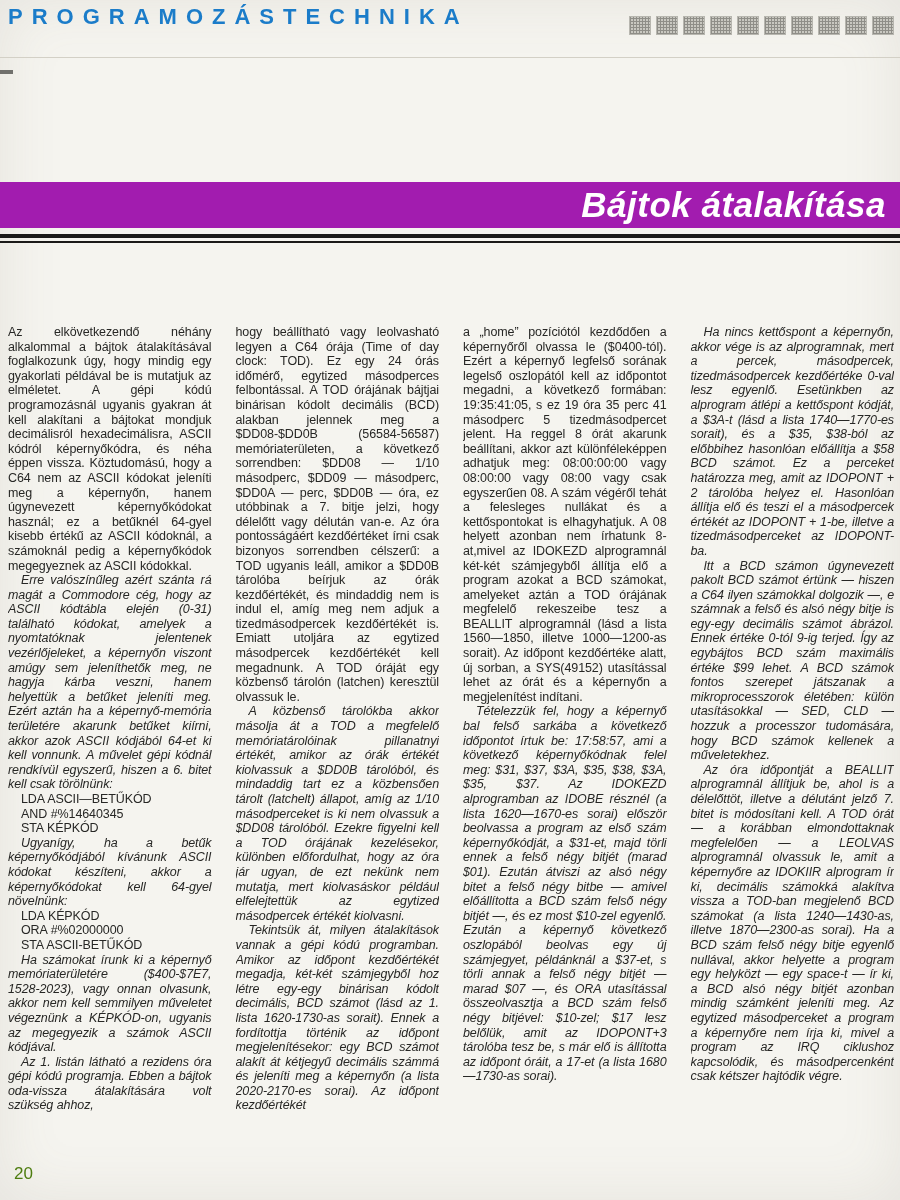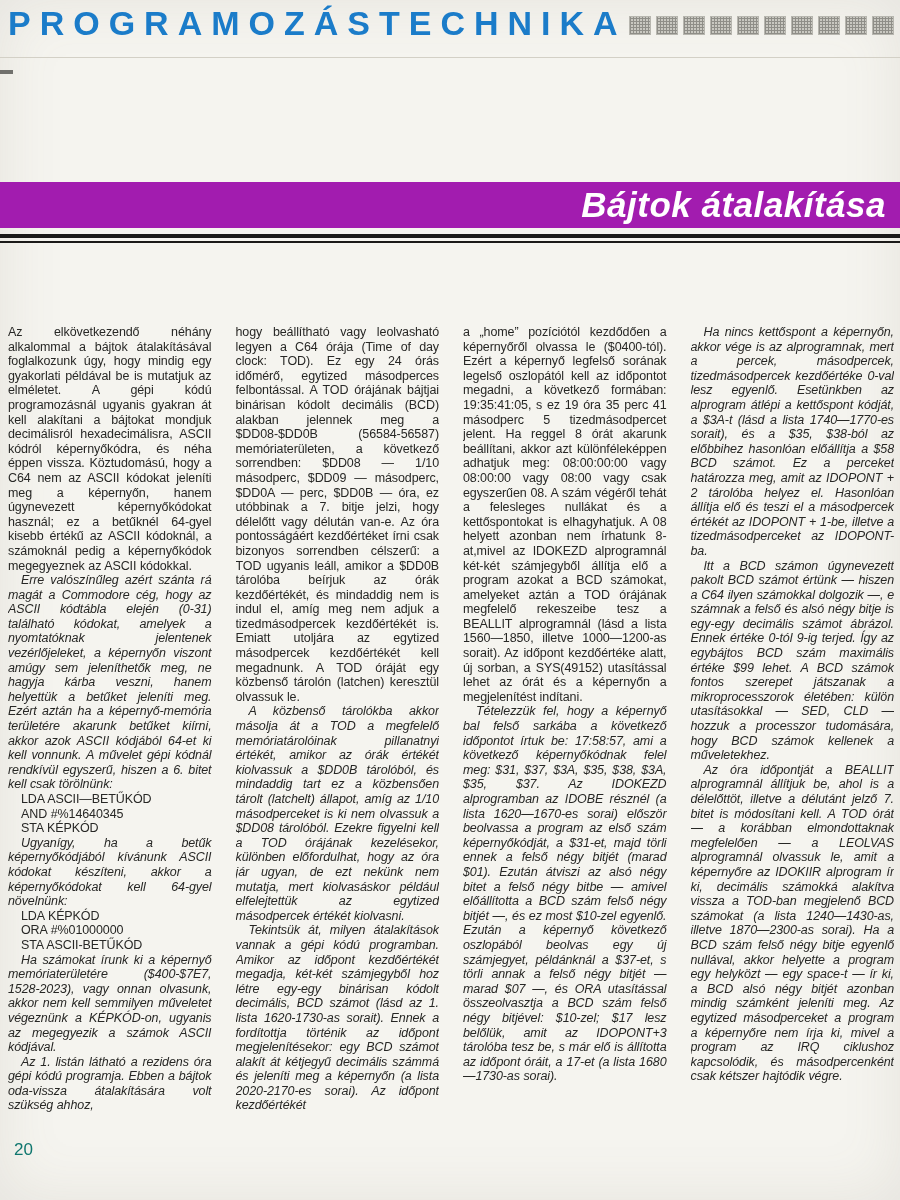--- a/index.html
+++ b/index.html
@@ -1,20 +1,20 @@
 <!DOCTYPE html>
 <html lang="hu"><head>
 <meta charset="utf-8">
 <style>
   html,body{margin:0;padding:0;}
   body{background:#e8e7e2;font-family:"Liberation Sans",sans-serif;}
   .page{position:relative;width:900px;height:1200px;background:#f5f4ef;overflow:hidden;
         box-shadow:inset 0 0 60px rgba(120,115,100,0.12);}
   
-  .masthead-title{position:absolute;left:8px;top:4px;margin:0;font-size:34px;font-weight:700;
+  .masthead-title{position:absolute;left:8px;top:4px;margin:0;font-size:22px;font-weight:700;
         letter-spacing:9px;color:#1b7cc9;white-space:nowrap;}
   .masthead-blocks{position:absolute;right:7px;top:17px;display:flex;gap:7px;}
   .halftone{width:20px;height:17px;
         background-image:repeating-linear-gradient(0deg,#8f8e88 0 1px,transparent 1px 3px),
                          repeating-linear-gradient(90deg,#8f8e88 0 1px,#c9c8c1 1px 3px);
         outline:1px solid #b7b6af;}
   .masthead-rule{position:absolute;left:0;top:57px;width:900px;height:1px;background:#d3d0c6;}
   .stray-mark{position:absolute;left:0;top:70px;width:13px;height:4px;background:#3a3a38;opacity:.7;}
   
   .article-title{position:absolute;left:0;top:86px;width:900px;margin:0;text-align:center;
@@ -28,21 +28,21 @@
   .double-rule{position:absolute;left:0;top:234px;width:900px;height:3px;
         border-top:4px solid #1b1a19;border-bottom:2px solid #1b1a19;}
   
   .columns{position:absolute;left:8px;top:325px;width:886px;height:862px;display:flex;gap:24px;}
   .col{width:217px;height:862px;overflow:hidden;color:#272725;font-size:12.5px;line-height:14.6px;
         text-align:justify;letter-spacing:-0.1px;word-spacing:0.2px;hyphens:auto;-webkit-hyphens:auto;}
   .col p{margin:0;}
   .col p.ind{text-indent:13px;font-style:italic;}
   .codeline{text-align:left;padding-left:13px;white-space:nowrap;}
   
-  .page-number{position:absolute;left:14px;top:1140px;font-size:17px;color:#0f766e;}
+  .page-number{position:absolute;left:14px;top:1164px;font-size:17px;color:#4d7c0f;}
 </style>
 </head>
 <body>
 
 <div class="page">
 
   <h1 class="masthead-title">PROGRAMOZÁSTECHNIKA</h1>
 
   <div class="masthead-blocks">
       <span class="halftone"></span>
@@ -69,21 +69,21 @@
 
   <main class="columns">
     <section class="col">
         <p class="">Az elkövetkezendő néhány alkalommal a bájtok átalakításával foglalkozunk úgy, hogy mindig egy gyakorlati példával be is mutatjuk az elméletet. A gépi kódú programozásnál ugyanis gyakran át kell alakítani a bájtokat mondjuk decimálisról hexadecimálisra, ASCII kódról képernyőkódra, és néha éppen vissza. Köztudomású, hogy a C64 nem az ASCII kódokat jeleníti meg a képernyőn, hanem úgynevezett képernyőkódokat használ; ez a betűknél 64-gyel kisebb értékű az ASCII kódoknál, a számoknál pedig a képernyőkódok megegyeznek az ASCII kódokkal.</p>
         <p class="ind">Erre valószínűleg azért szánta rá magát a Commodore cég, hogy az ASCII kódtábla elején (0-31) található kódokat, amelyek a nyomtatóknak jelentenek vezérlőjeleket, a képernyőn viszont amúgy sem jeleníthetők meg, ne hagyja kárba veszni, hanem helyettük a betűket jeleníti meg. Ezért aztán ha a képernyő-memória területére akarunk betűket kiírni, akkor azok ASCII kódjából 64-et ki kell vonnunk. A művelet gépi kódnál rendkívül egyszerű, hiszen a 6. bitet kell csak törölnünk:</p>
         <div class="codeline">LDA ASCII—BETŰKÓD</div>
         <div class="codeline">AND #%14640345</div>
         <div class="codeline">STA KÉPKÓD</div>
         <p class="ind">Ugyanígy, ha a betűk képernyőkódjából kívánunk ASCII kódokat készíteni, akkor a képernyőkódokat kell 64-gyel növelnünk:</p>
         <div class="codeline">LDA KÉPKÓD</div>
-        <div class="codeline">ORA #%01000000</div>
+        <div class="codeline">ORA #%02000000</div>
         <div class="codeline">STA ASCII-BETŰKÓD</div>
         <p class="ind">Ha számokat írunk ki a képernyő memóriaterületére ($400-$7E7, 1528-2023), vagy onnan olvasunk, akkor nem kell semmilyen műveletet végeznünk a KÉPKÓD-on, ugyanis az megegyezik a számok ASCII kódjával.</p>
         <p class="ind">Az 1. listán látható a rezidens óra gépi kódú programja. Ebben a bájtok oda-vissza átalakítására volt szükség ahhoz,</p>
       </section>
     <section class="col">
         <p class="">hogy beállítható vagy leolvasható legyen a C64 órája (Time of day clock: TOD). Ez egy 24 órás időmérő, egytized másodperces felbontással. A TOD órájának bájtjai binárisan kódolt decimális (BCD) alakban jelennek meg a $DD08-$DD0B (56584-56587) memóriaterületen, a következő sorrendben: $DD08 — 1/10 másodperc, $DD09 — másodperc, $DD0A — perc, $DD0B — óra, ez utóbbinak a 7. bitje jelzi, hogy délelőtt vagy délután van-e. Az óra pontosságáért kezdőértéket írni csak bizonyos sorrendben célszerű: a TOD ugyanis leáll, amikor a $DD0B tárolóba beírjuk az órák kezdőértékét, és mindaddig nem is indul el, amíg meg nem adjuk a tizedmásodpercek kezdőértékét is. Emiatt utoljára az egytized másodpercek kezdőértékét kell megadnunk. A TOD óráját egy közbenső tárolón (latchen) keresztül olvassuk le.</p>
         <p class="ind">A közbenső tárolókba akkor másolja át a TOD a megfelelő memóriatárolóinak pillanatnyi értékét, amikor az órák értékét kiolvassuk a $DD0B tárolóból, és mindaddig tart ez a közbensően tárolt (latchelt) állapot, amíg az 1/10 másodperceket is ki nem olvassuk a $DD08 tárolóból. Ezekre figyelni kell a TOD órájának kezelésekor, különben előfordulhat, hogy az óra jár ugyan, de ezt nekünk nem mutatja, mert kiolvasáskor például elfelejtettük az egytized másodpercek értékét kiolvasni.</p>
         <p class="ind">Tekintsük át, milyen átalakítások vannak a gépi kódú programban. Amikor az időpont kezdőértékét megadja, két-két számjegyből hoz létre egy-egy binárisan kódolt decimális, BCD számot (lásd az 1. lista 1620-1730-as sorait). Ennek a fordítottja történik az időpont megjelenítésekor: egy BCD számot alakít át kétjegyű decimális számmá és jeleníti meg a képernyőn (a lista 2020-2170-es sorai). Az időpont kezdőértékét</p>
       </section>
     <section class="col">

